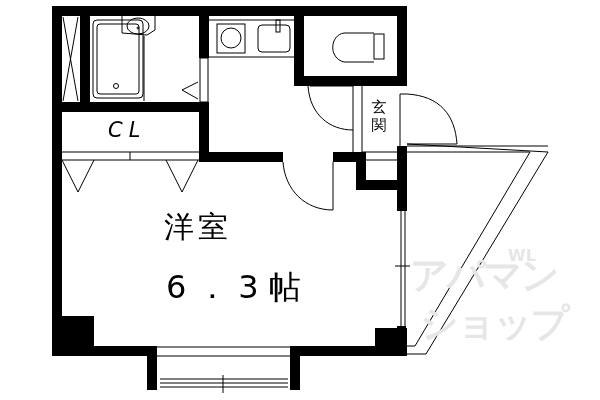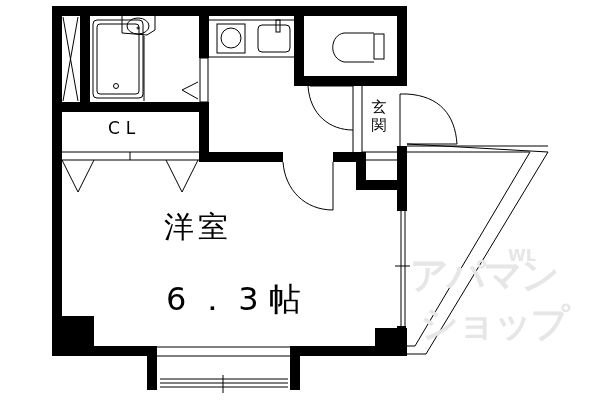--- a/index.html
+++ b/index.html
@@ -1,22 +1,22 @@
 <!DOCTYPE html>
 <html><head>
   <meta charset="utf-8">
   <style>
     html, body { margin: 0; padding: 0; background: #ffffff; }
     body { width: 600px; height: 400px; overflow: hidden; position: relative; font-family: "DejaVu Sans", sans-serif; }
     #plan { position: absolute; left: 0; top: 0; width: 600px; height: 400px; }
     .lbl { position: absolute; color: #000; white-space: nowrap; }
-    .cl { left: 108px; top: 118px; font-size: 17px; letter-spacing: 6px; font-family: "DejaVu Sans", sans-serif; }
+    .cl { left: 108px; top: 118px; font-size: 21px; letter-spacing: 6px; font-family: "DejaVu Sans", sans-serif; font-style: italic; }
     .genkan { left: 371px; top: 98px; font-size: 15px; line-height: 18px; width: 16px; text-align: center; }
     .room-name { left: 164px; top: 207px; font-size: 30px; letter-spacing: 4px; }
-    .room-size { left: 166px; top: 266px; font-size: 32px; letter-spacing: 10px; margin-top: 12px; }
+    .room-size { left: 166px; top: 266px; font-size: 32px; letter-spacing: 10px; }
     .wm { position: absolute; color: #e6e6e6; font-weight: bold; white-space: nowrap; font-family: "DejaVu Sans", sans-serif; }
     .wm1 { left: 410px; top: 250px; font-size: 38px; letter-spacing: -2px; }
     .wm2 { left: 420px; top: 298px; font-size: 38px; letter-spacing: -2px; text-align: center; }
     .wm3 { left: 508px; top: 250px; font-size: 16px; line-height: 12px; width: 12px; }
   </style>
 </head>
 <body>
 
 <svg id="plan" viewBox="0 0 600 400" xmlns="http://www.w3.org/2000/svg">
   <g fill="#000">

